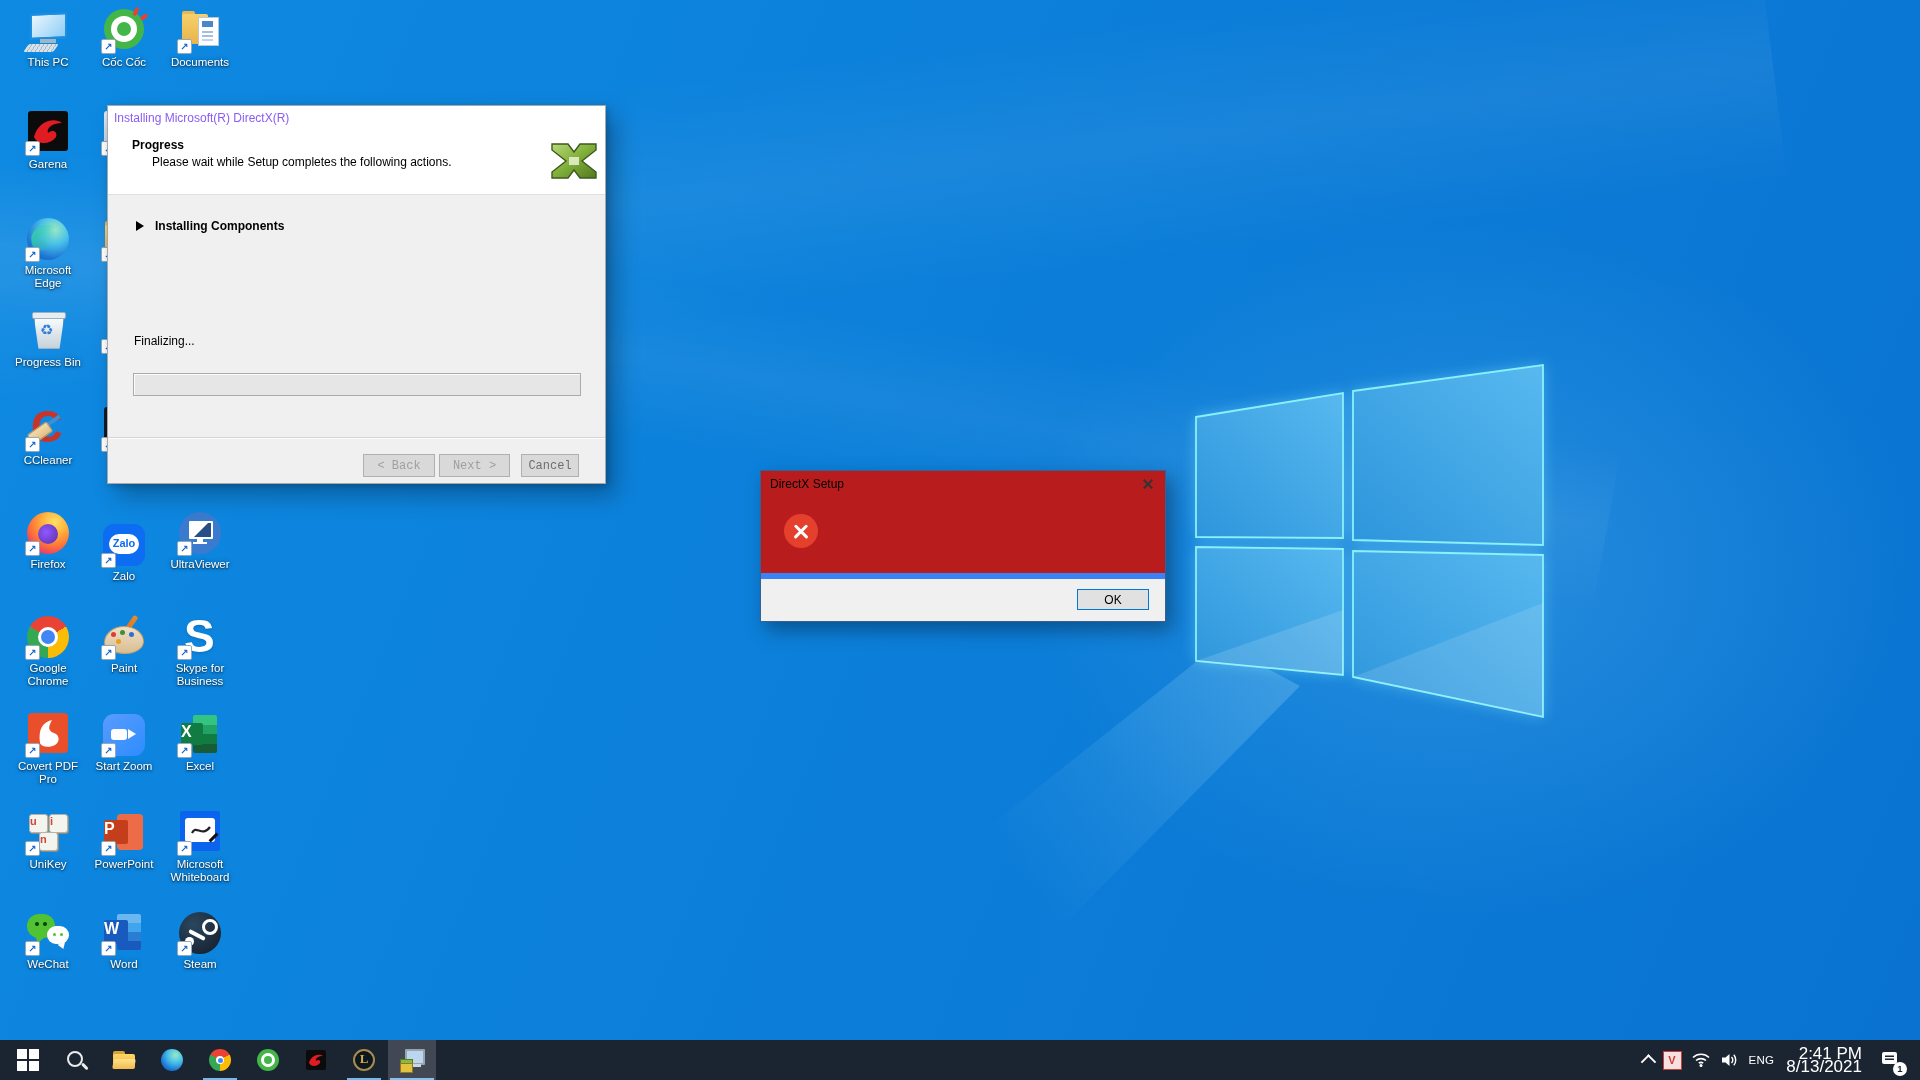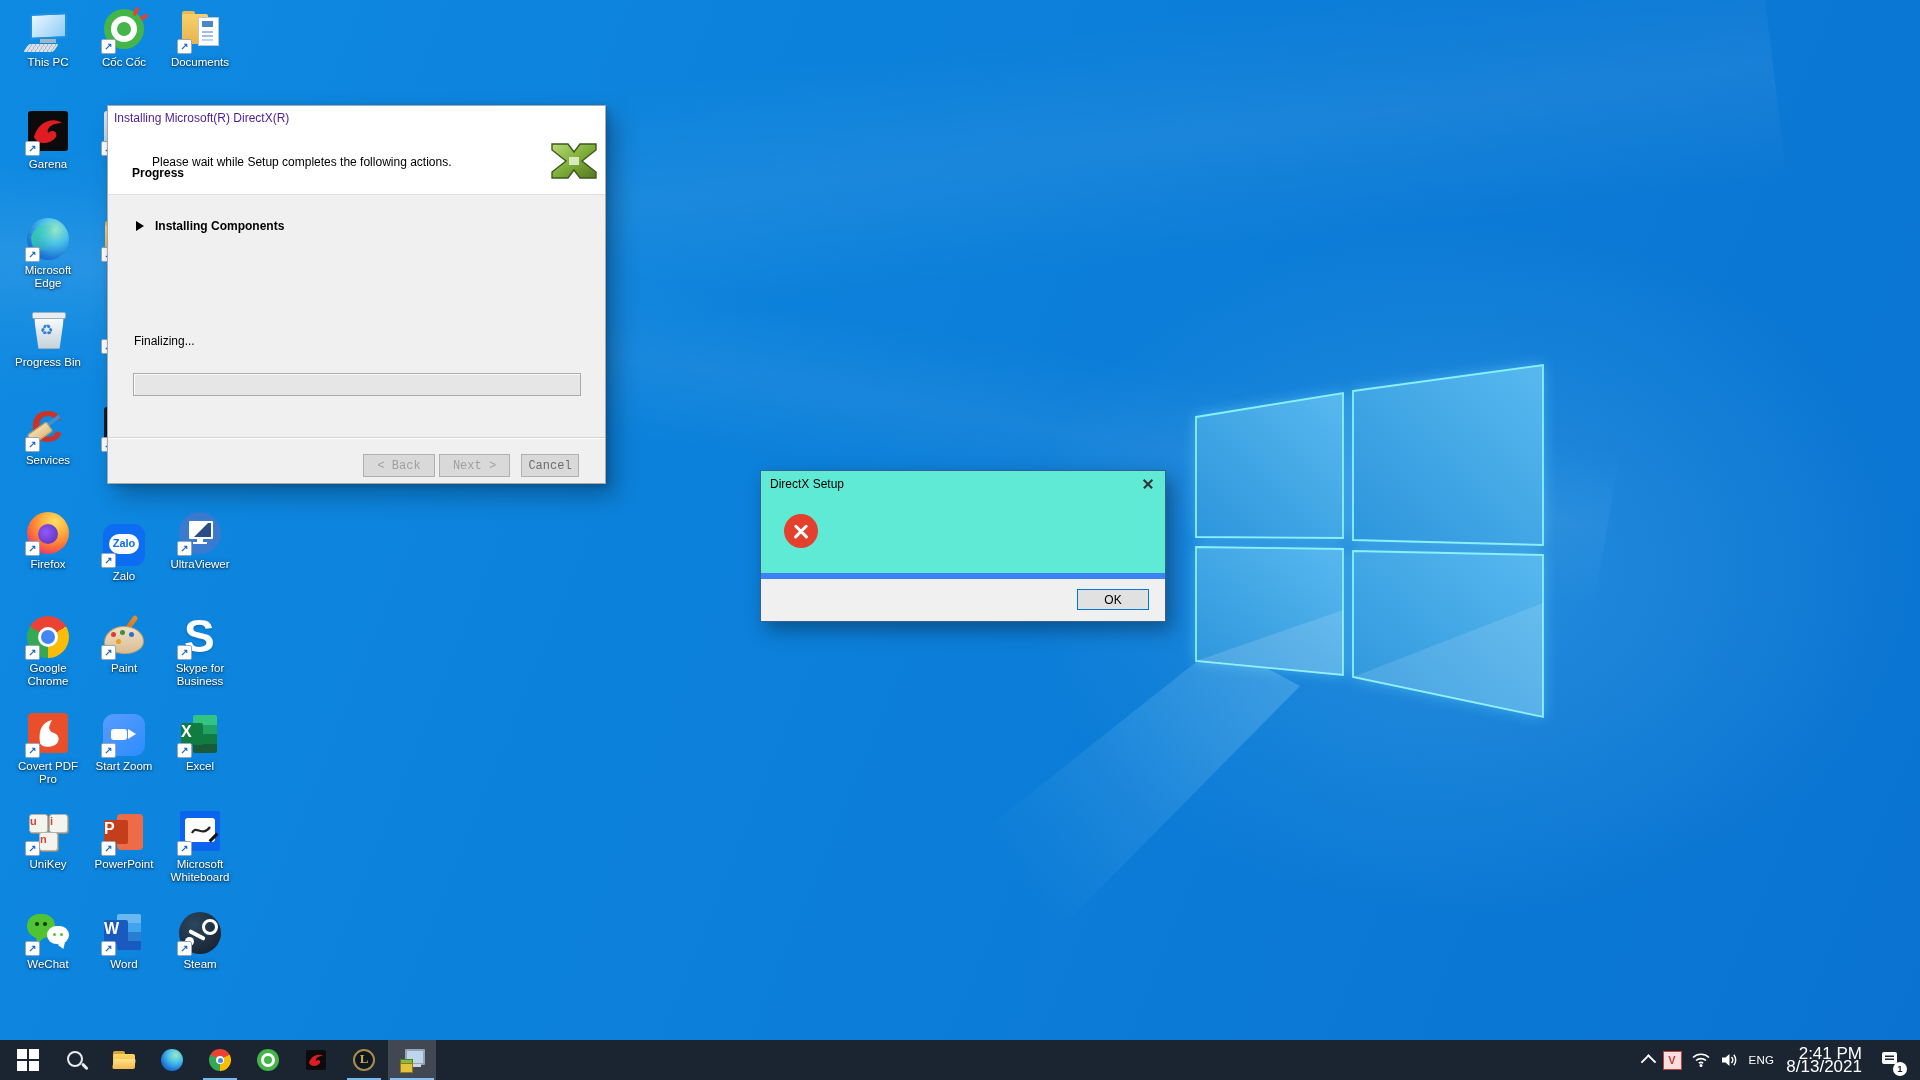--- a/index.html
+++ b/index.html
@@ -152,42 +152,42 @@
     background:radial-gradient(circle at 35% 30%,#2a475e,#1b2838 70%,#121c26);}
   .st-ring{left:25px;top:9px;width:10px;height:10px;border:3px solid #fff;border-radius:50%;}
   .st-arm{left:11px;top:23px;width:18px;height:4px;background:#fff;border-radius:2px;transform:rotate(28deg);}
   .st-dot{left:8px;top:27px;width:9px;height:9px;border-radius:50%;background:#fff;}
 
   
   .installer{position:absolute;left:107px;top:105px;width:497px;height:377px;background:#f0f0f0;
     border:1px solid #a8a8a8;box-shadow:10px 12px 22px rgba(0,0,0,.28),2px 2px 6px rgba(0,0,0,.18);
     font-size:12px;color:#000;z-index:10;}
   .inst-titlebar{height:23px;background:#fff;display:flex;align-items:center;padding-left:6px;
-    color:#4c1d95;font-size:12px;}
+    color:#8b5cf6;font-size:12px;}
   .inst-header{position:relative;height:65px;background:#fff;border-bottom:1px solid #dfdfdf;}
-  .inst-heading{position:absolute;left:24px;top:9px;font-weight:bold;margin-top:28px;}
+  .inst-heading{position:absolute;left:24px;top:9px;font-weight:bold;}
   .inst-subheading{position:absolute;left:44px;top:26px;}
   .inst-logo{position:absolute;right:4px;top:7px;}
   .inst-body{position:relative;height:288px;}
   .inst-section{position:absolute;left:28px;top:24px;display:flex;align-items:center;font-weight:bold;}
   .tri-right{width:0;height:0;border:5px solid transparent;border-left:8px solid #000;margin-right:6px;}
   .inst-status{position:absolute;left:55px;top:84px;width:345px;line-height:15px;white-space:pre-line;}
   .inst-finalizing{position:absolute;left:26px;top:139px;}
   .inst-progress{position:absolute;left:25px;top:178px;width:446px;height:21px;background:#e6e6e6;
     border:1px solid #ababab;box-shadow:inset 1px 1px 0 rgba(255,255,255,.85);}
   .inst-progress-fill{height:100%;background:#2ea836;width:0;}
   .inst-sep{position:absolute;left:0;right:0;top:242px;height:1px;background:#d5d5d5;
     border-bottom:1px solid #fdfdfd;}
   .inst-btn{position:absolute;top:259px;height:23px;background:#d9d9d9;border:1px solid #b0b0b0;
     font-size:12px;font-family:Liberation Mono, monospace;color:#a0a0a0;padding:0;}
   .inst-btn.enabled{color:#6e6e6e;}
   .btn-back{left:255px;width:72px;} .btn-next{left:331px;width:71px;} .btn-cancel{left:413px;width:58px;}
 
   
-  .dialog{position:absolute;left:760px;top:470px;width:404px;height:150px;background:#5eead4;
+  .dialog{position:absolute;left:760px;top:470px;width:404px;height:150px;background:#b91c1c;
     border:1px solid #39618f;box-shadow:6px 8px 18px rgba(0,0,0,.35);z-index:20;font-size:12px;color:#000;}
   .dlg-titlebar{height:26px;display:flex;align-items:center;padding-left:9px;}
   .dlg-close{position:absolute;right:0;top:0;width:34px;height:26px;background:transparent;border:0;cursor:pointer;}
   .dlg-close .xb{position:absolute;left:11px;top:12px;width:12px;height:1.6px;background:#333;}
   .dlg-close .xb1{transform:rotate(45deg);} .dlg-close .xb2{transform:rotate(-45deg);}
   .err-icon{position:absolute;left:23px;top:43px;width:34px;height:34px;border-radius:50%;background:#e5402d;}
   .err-icon .eb{position:absolute;left:8px;top:15.5px;width:18px;height:3.4px;background:#fff;border-radius:2px;}
   .err-icon .eb1{transform:rotate(45deg);} .err-icon .eb2{transform:rotate(-45deg);}
   .dlg-message{position:absolute;left:63px;top:45px;width:325px;line-height:14.8px;white-space:pre-line;}
   .dlg-footer{position:absolute;left:0;right:0;bottom:0;height:42px;background:#f0f0f0;border-top:6px solid #3b82f6;}
@@ -337,21 +337,21 @@
       <div class="ilabel">Int
 Exp</div>
     </div>
     <div class="desk-icon" style="left: 0px; top: 406px;">
       <div class="ivis t-ccleaner">
         <i class="cl-c">C</i>
         <i class="cl-handle"></i>
         <i class="cl-brush"></i>
         <span class="sc-arrow">↗</span>
       </div>
-      <div class="ilabel">Services</div>
+      <div class="ilabel">CCleaner</div>
     </div>
     <div class="desk-icon" style="left: 76px; top: 406px;">
       <div class="ivis t-darkapp">
         <i class="dk-sq"></i>
         <i class="dk-b"></i>
         <span class="sc-arrow">↗</span>
       </div>
       <div class="ilabel">Sk</div>
     </div>
     <div class="desk-icon" style="left: 0px; top: 510px;">

